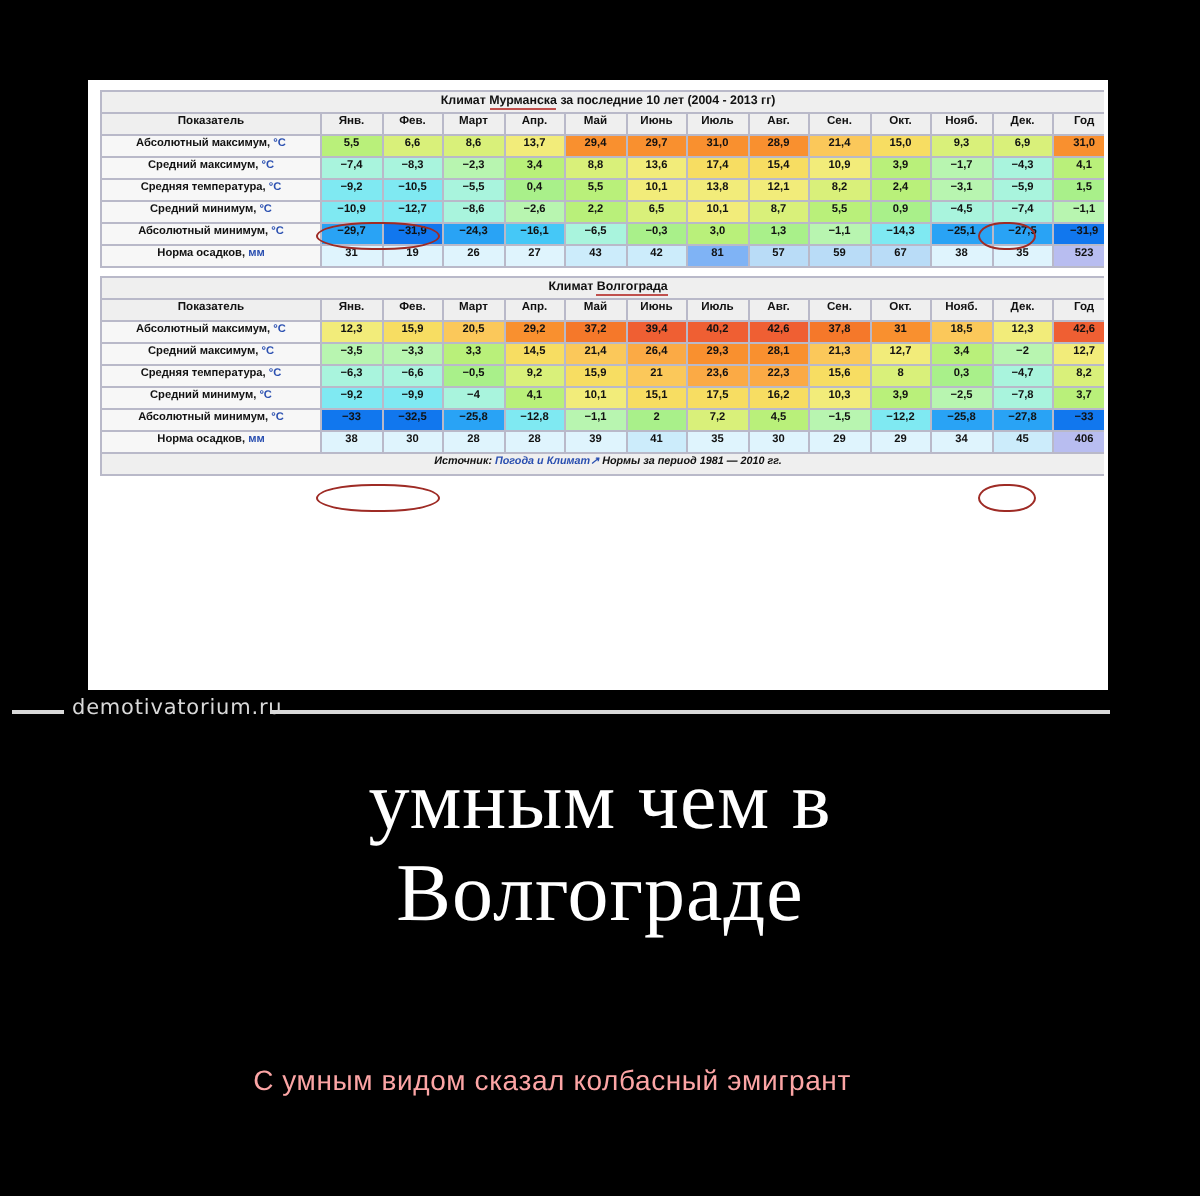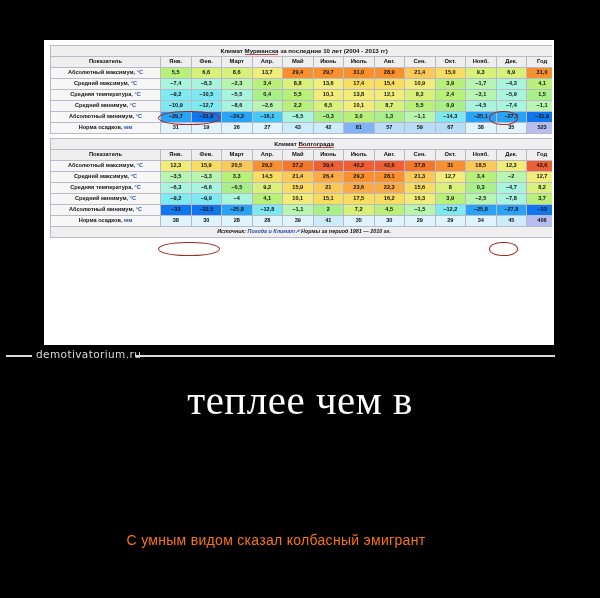--- a/index.html
+++ b/index.html
@@ -126,21 +126,21 @@
     color:#ffffff;
     font-family:"Liberation Serif", serif;
     font-size:41px;
     line-height:1.12;
     letter-spacing:0.5px;
   }
   #subtitle {
     position:absolute;
     left:0; top:532px; width:552px;
     text-align:center;
-    color:#f97316;
+    color:#fca5a5;
     font-family:"Liberation Sans", sans-serif;
     font-size:14px;
     letter-spacing:0.3px;
   }
   .tbl-spacer { height:4px; }
 </style>
 </head>
 <body>
 
 <div id="frame">
@@ -443,15 +443,16 @@
   </div>
 </div>
 
 <div id="wmbar">
   <div class="line l1"></div>
   <div class="txt">demotivatorium.ru</div>
   <div class="line l2"></div>
 </div>
 
 <div id="title">
-  <div>теплее чем в</div>
+  <div>умным чем в</div>
+  <div>Волгограде</div>
 </div>
 <div id="subtitle">С умным видом сказал колбасный эмигрант</div>
 
 </body></html>

